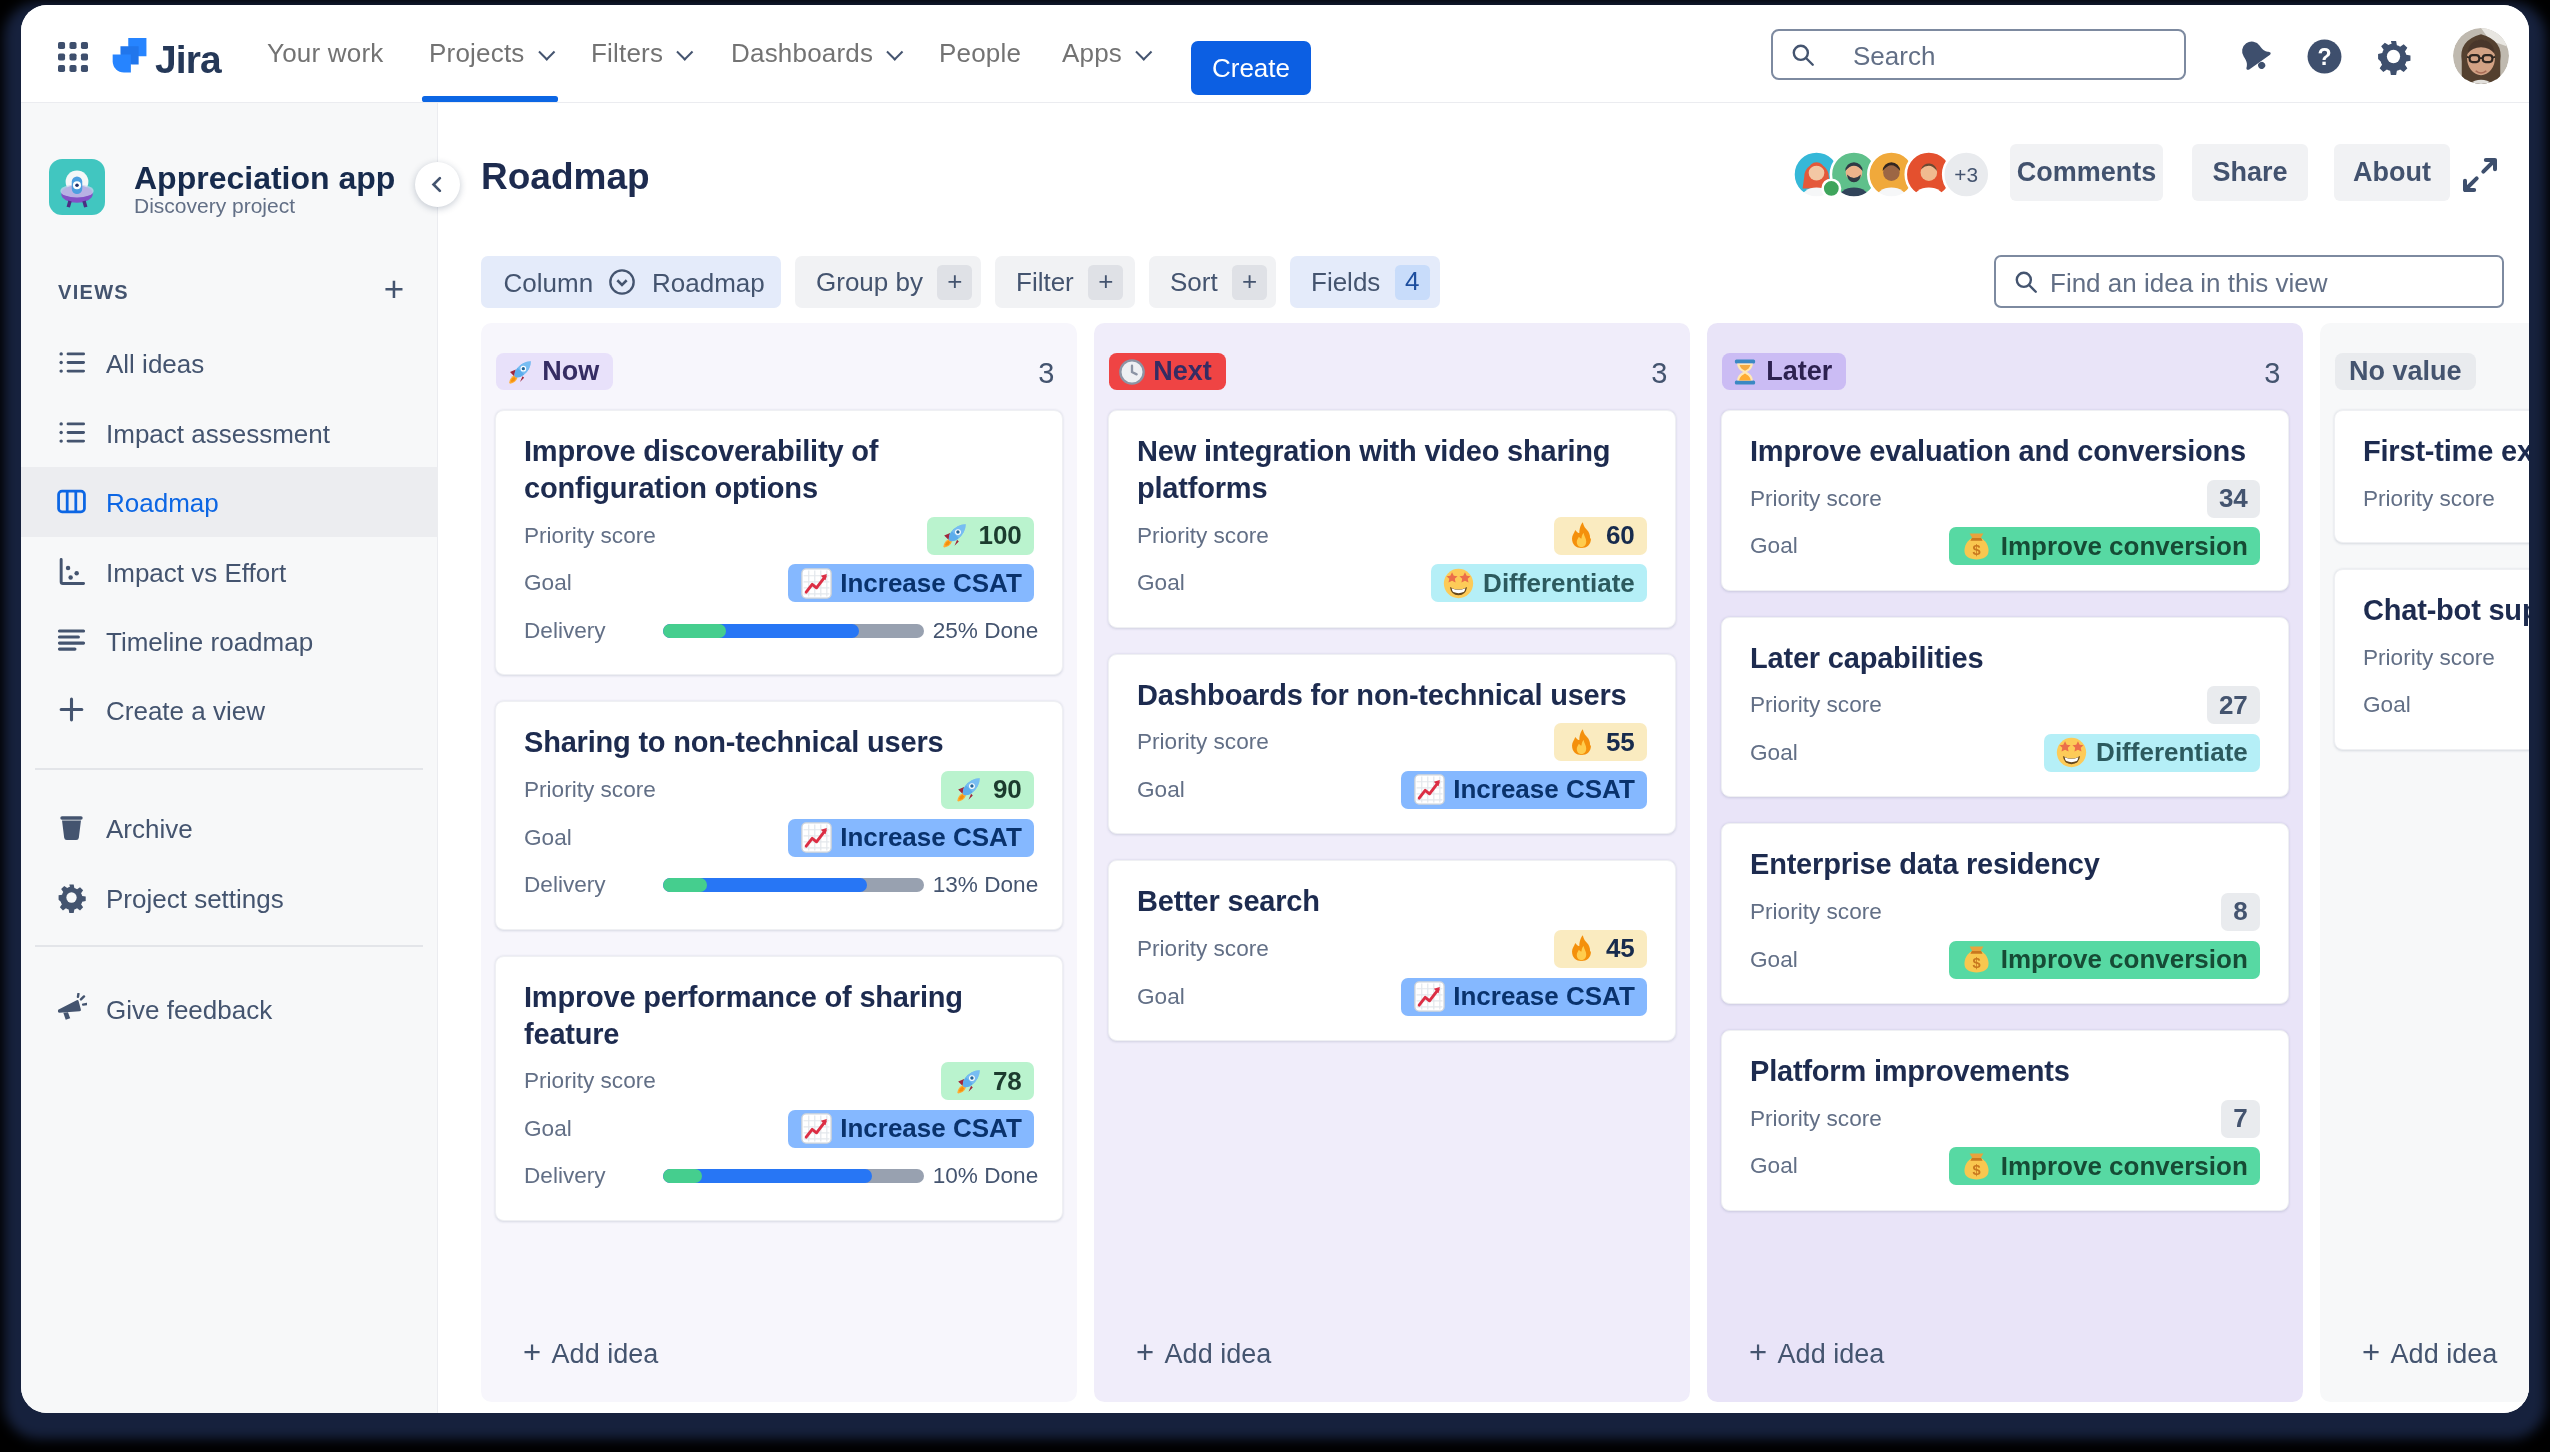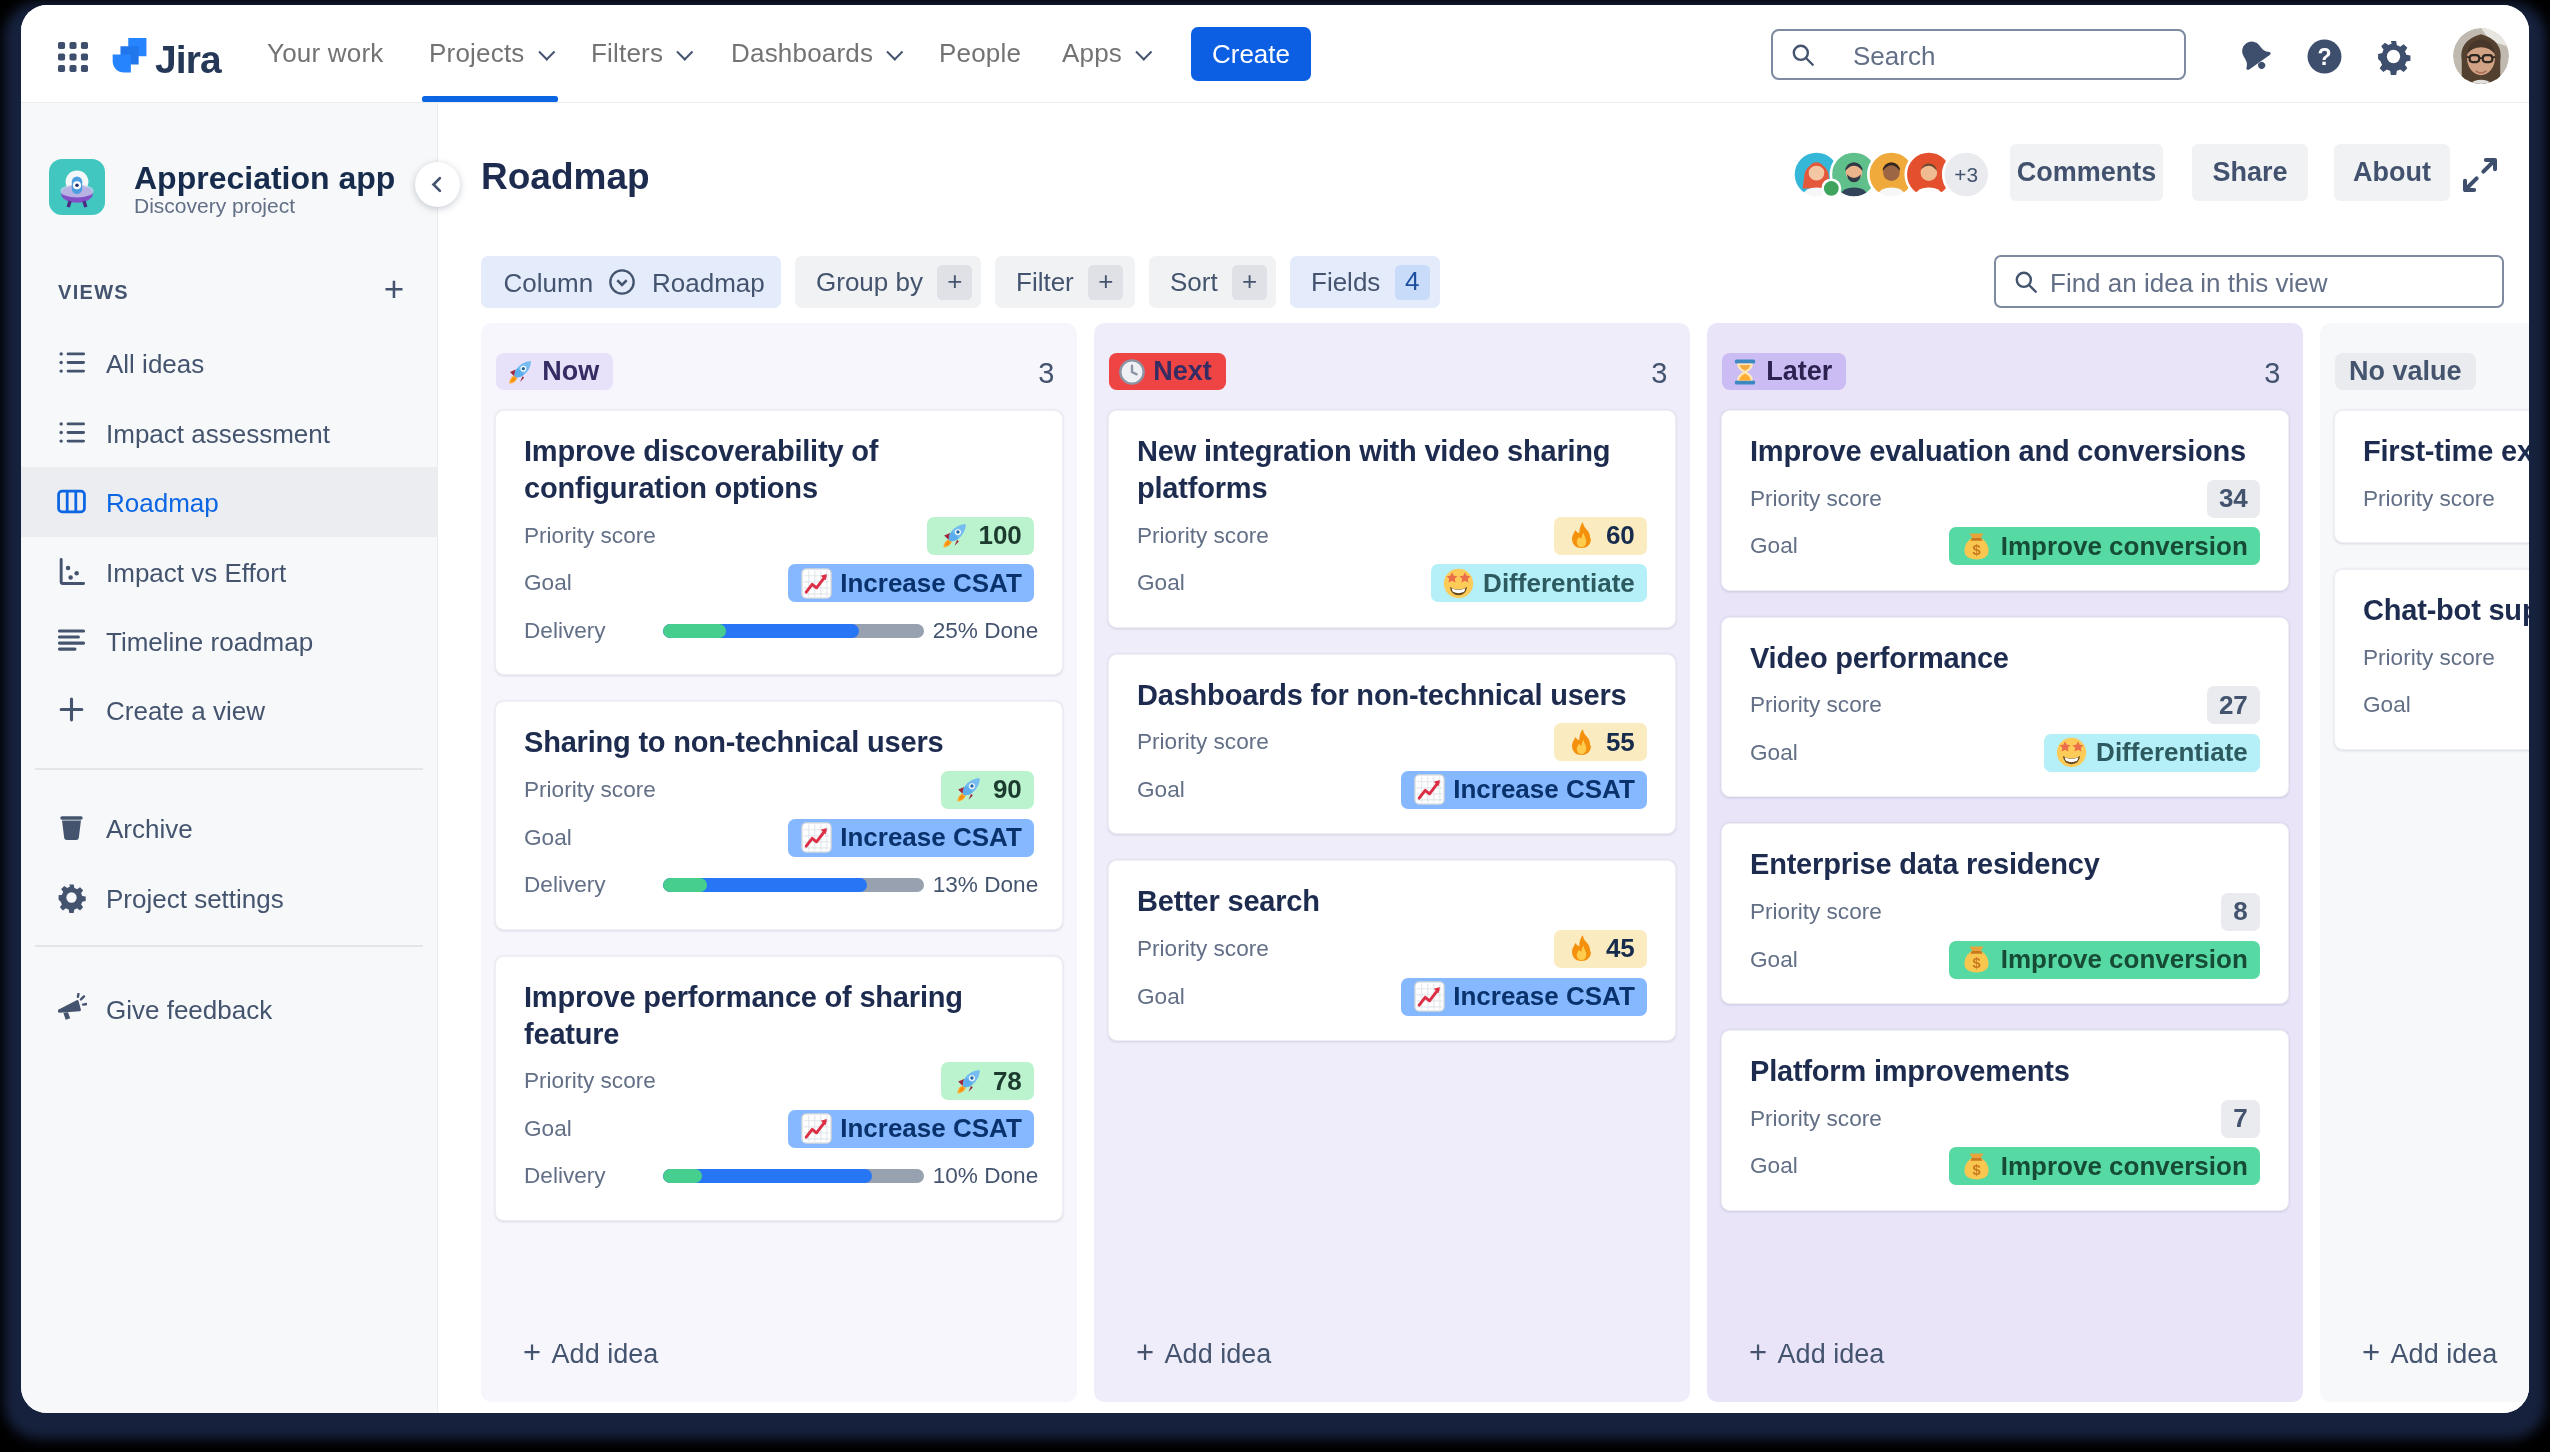--- a/index.html
+++ b/index.html
@@ -5,21 +5,21 @@
 * { margin:0; padding:0; box-sizing:border-box; }
 html,body { width:2550px; height:1453px; background:#000; overflow:hidden; }
 body { font-family:"Liberation Sans", sans-serif; }
 .glow { position:absolute; left:4.4px; top:1.7px; width:2542px; height:1437px; border-radius:35px; background:#16213d; filter:blur(6.1px); }
 .win { position:absolute; left:21px; top:5.2px; width:2508px; height:1408px; border-radius:26px; background:#fff; overflow:hidden; }
 
 .topnav { position:absolute; left:0; top:0; width:2508px; height:98px; background:#fff; border-bottom:1.7px solid #EBECF0; }
 .navlink { position:absolute; top:0; height:96px; line-height:96px; font-size:26px; color:#737373; letter-spacing:0.2px; }
 .chev { display:inline-block; width:12.2px; height:12.2px; border-right:2.8px solid #44546F; border-bottom:2.8px solid #44546F; transform:rotate(45deg) translateY(-5.2px); margin-left:12.2px; }
 .underline { position:absolute; left:401px; top:91px; width:136px; height:6.1px; background:#0C66E4; border-radius:2.6px; }
-.createbtn { position:absolute; left:1170px; top:22px; width:120px; height:54px; background:#0C5FE3; border-radius:7px; color:#fff; font-size:26px; text-align:center; line-height:54px; }
+.createbtn { position:absolute; left:1170px; top:36px; width:120px; height:54px; background:#0C5FE3; border-radius:7px; color:#fff; font-size:26px; text-align:center; line-height:54px; }
 .navsearch { position:absolute; left:1750px; top:23.5px; width:415px; height:51px; border:2.2px solid #7D8AA0; border-radius:7.8px; background:#fff; }
 .navsearch span { position:absolute; left:56px; top:10.5px; font-size:26px; color:#626F86;margin-left:24px; }
 .iconbtn { position:absolute; top:33px; }
 .avatar-top { position:absolute; left:2411px; top:22.6px; width:56px; height:56px; border-radius:50%; overflow:hidden; }
 
 .sidebar { position:absolute; left:0; top:98px; width:417px; height:1310px; background:#F7F8F9; border-right:1.7px solid #EBECF0; }
 .proj-ico { position:absolute; left:28px; top:56px; width:56px; height:56px; }
 .proj-name { position:absolute; left:113px; top:57px; font-size:32px; font-weight:bold; color:#172B4D; }
 .proj-sub { position:absolute; left:113px; top:91px; font-size:21px; color:#626F86; }
 .views-lbl { position:absolute; left:37px; top:178px; font-size:20px; font-weight:bold; color:#44546F; letter-spacing:1.3px; }
@@ -543,21 +543,21 @@
                   <path d="M13 8 L10 3 h16 l-3 5z" fill="#E8A33D"></path>
                   <path d="M13 8 h10 c6 3 9 9 9 15 c0 7-6 10-14 10 S4 30 4 23 C4 17 7 11 13 8z" fill="#F9C74F"></path>
                   <path d="M12.5 8.2 h11 l1.5 3 h-14z" fill="#C8781F"></path>
                   <text x="18" y="28" text-anchor="middle" font-size="17" font-weight="bold" fill="#C8781F" font-family="Liberation Sans">$</text>
                 </svg>
                 <span>Improve conversion</span>
               </span>
             </div>
           </div>
           <div class="card">
-            <h3>Video performance</h3>
+            <h3>Later capabilities</h3>
             <div class="frow">
               <span class="flabel">Priority score</span>
               <span class="chip chip-gray">
                 <span>27</span>
               </span>
             </div>
             <div class="frow">
               <span class="flabel">Goal</span>
               <span class="chip chip-cyan">
                 <svg width="31" height="31" viewBox="0 0 36 36">

